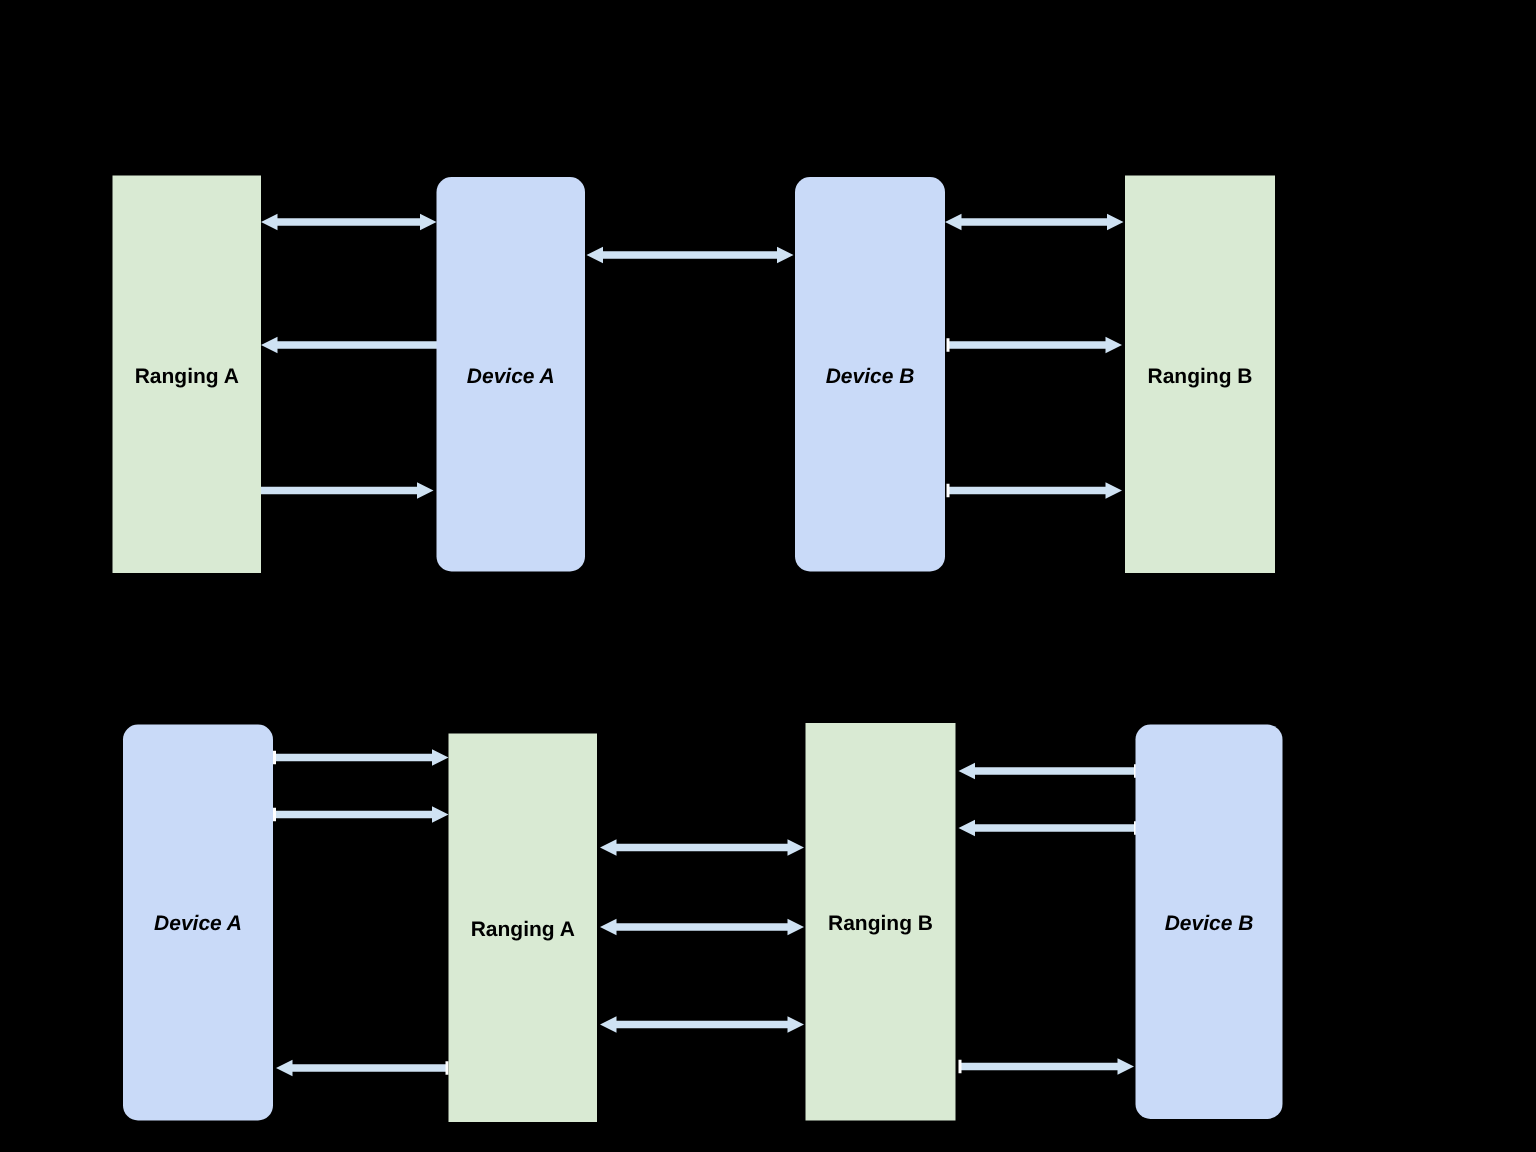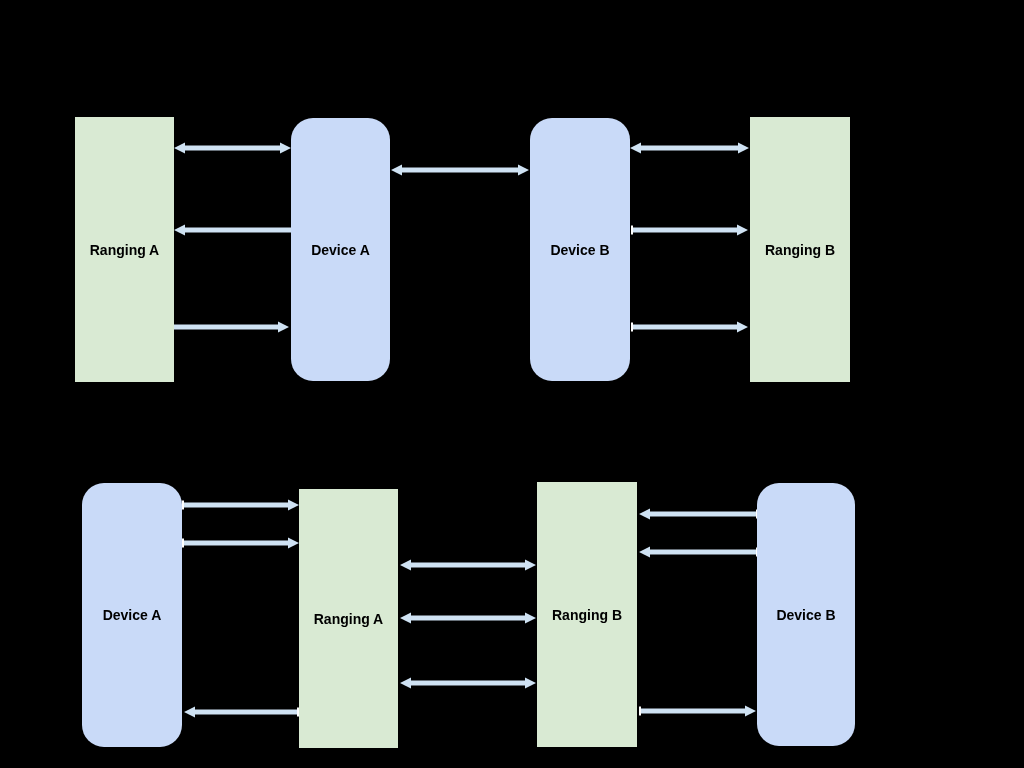--- a/index.html
+++ b/index.html
@@ -11,21 +11,21 @@
     overflow: hidden;
     font-family: "Liberation Sans", sans-serif;
   }
   .box {
     position: absolute;
     display: flex;
     align-items: center;
     justify-content: center;
     box-sizing: border-box;
   }
-  .box.device { border-radius: 22px; }
+  .box.device { border-radius: 10px; font-style: italic; }
   .box.ranging { border-radius: 0; }
   .box-label {
     font-weight: bold;
     font-size: 14px;
     color: #000;
     white-space: nowrap;
   }
   #arrows-layer {
     position: absolute;
     left: 0; top: 0;

